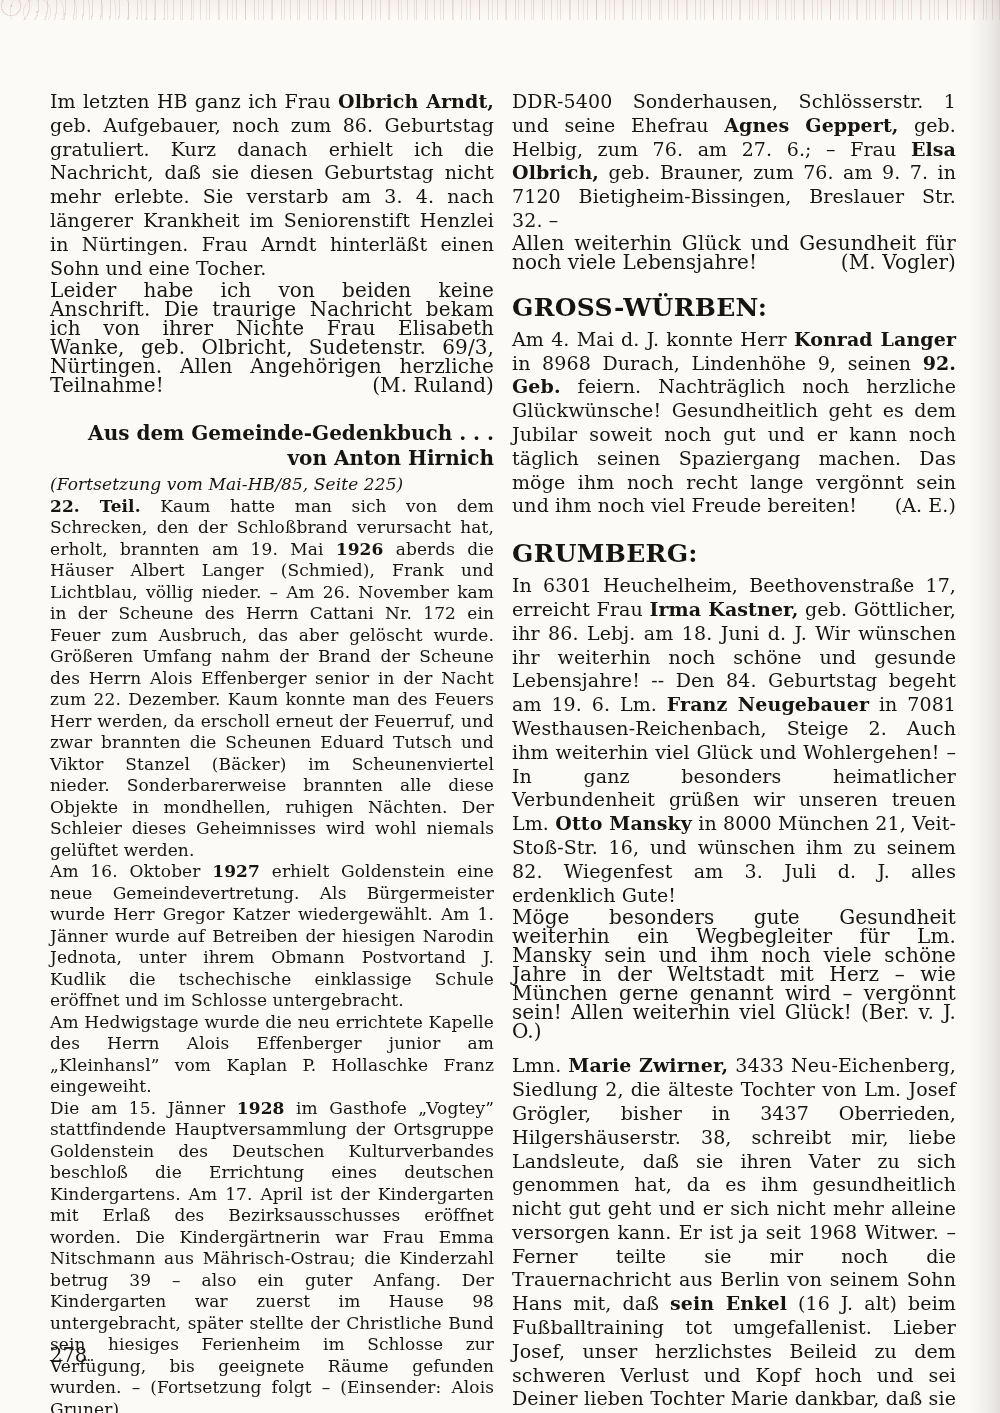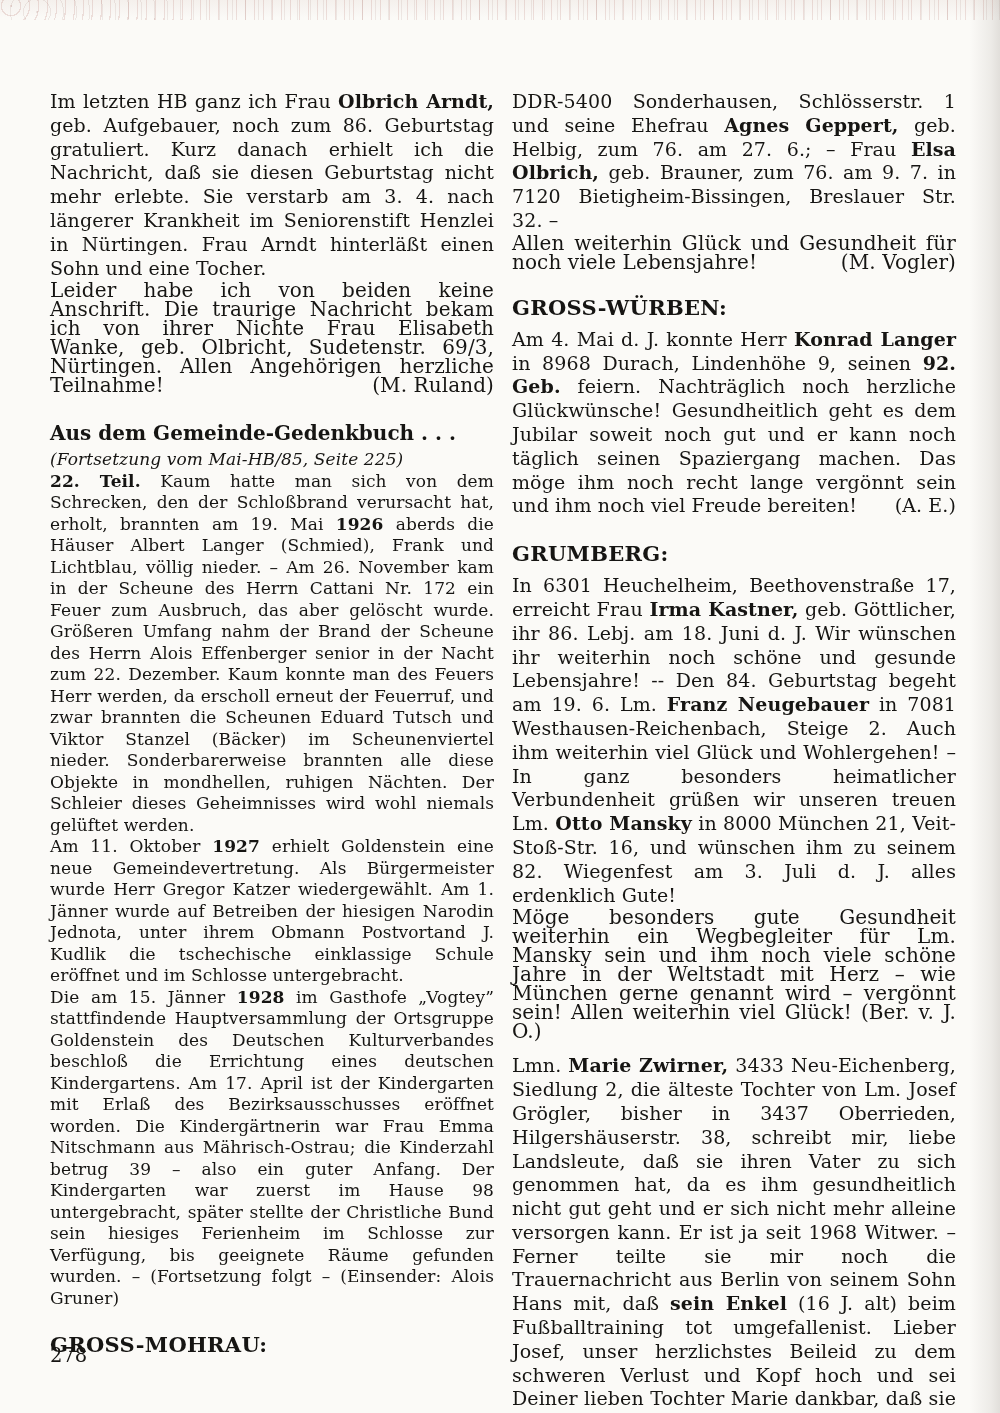--- a/index.html
+++ b/index.html
@@ -15,22 +15,22 @@
   .page{position:absolute;inset:0;}
   .col{position:absolute;top:90px;width:444px;}
   .col-left{left:50px;}
   .col-right{left:512px;}
   p{margin:0;text-align:justify;text-justify:inter-word;letter-spacing:0.1px;}
   p.nojust{text-align:left;font-style:italic;}
   .t-main{font-size:19px;line-height:23.8px;}
   .t-body{font-size:17px;line-height:21.5px;}
   .t-small{font-size:20px;line-height:19px;margin-top:1px;}
   .t-small + .t-main{margin-top:13px;}
-  .h-title{font-weight:bold;font-size:20px;line-height:25px;margin:26px 0 3px;}
-  .h-section{font-weight:bold;font-size:21px;line-height:26px;margin:23px 0 7px;letter-spacing:0.3px;}
+  .h-title{font-weight:bold;font-size:20px;line-height:25px;margin:26px 0 3px;text-align:right;}
+  .h-section{font-weight:bold;font-size:25px;line-height:26px;margin:23px 0 7px;letter-spacing:0.3px;}
   strong{font-weight:bold;}
   .attr{float:right;}
   .page-number{position:absolute;left:50px;top:1344px;font-size:19.5px;}
   .scan-top{
     position:absolute;left:0;top:0;width:100%;height:20px;
     background-image:
       repeating-radial-gradient(circle at 11px 6px, rgba(150,55,45,0.14) 0 1.2px, transparent 1.2px 9px),
       repeating-radial-gradient(circle at 37px 12px, rgba(120,70,60,0.10) 0 1px, transparent 1px 13px),
       linear-gradient(to bottom, rgba(165,120,110,0.08), rgba(165,120,110,0) 90%);
   }
@@ -43,24 +43,26 @@
 <body>
 
 <div class="page">
   <div class="scan-top"></div>
   <div class="scan-right"></div>
   <div class="col col-left">
       <p class="t-main"><span>Im letzten HB ganz ich Frau </span><strong>Olbrich Arndt,</strong><span> geb. Aufgebauer, noch zum 86. Geburtstag gratuliert. Kurz danach erhielt ich die Nachricht, daß sie diesen Geburtstag nicht mehr erlebte. Sie verstarb am 3. 4. nach längerer Krankheit im Seniorenstift Henzlei in Nürtingen. Frau Arndt hinterläßt einen Sohn und eine Tocher.</span></p>
       <p class="t-small"><span>Leider habe ich von beiden keine Anschrift. Die traurige Nachricht bekam ich von ihrer Nichte Frau Elisabeth Wanke, geb. Olbricht, Sudetenstr. 69/3, Nürtingen. Allen Angehörigen herzliche Teilnahme!</span><span class="attr">(M. Ruland)</span></p>
       <div class="h-title">
         <div>Aus dem Gemeinde-Gedenkbuch . . .</div>
+        <div>von Anton Hirnich</div>
       </div>
       <p class="t-body nojust"><span>(Fortsetzung vom Mai-HB/85, Seite 225)</span></p>
       <p class="t-body"><strong>22. Teil.</strong><span> Kaum hatte man sich von dem Schrecken, den der Schloßbrand verursacht hat, erholt, brannten am 19. Mai </span><strong>1926</strong><span> aberds die Häuser Albert Langer (Schmied), Frank und Lichtblau, völlig nieder. – Am 26. November kam in der Scheune des Herrn Cattani Nr. 172 ein Feuer zum Ausbruch, das aber gelöscht wurde. Größeren Umfang nahm der Brand der Scheune des Herrn Alois Effenberger senior in der Nacht zum 22. Dezember. Kaum konnte man des Feuers Herr werden, da erscholl erneut der Feuerruf, und zwar brannten die Scheunen Eduard Tutsch und Viktor Stanzel (Bäcker) im Scheunenviertel nieder. Sonderbarerweise brannten alle diese Objekte in mondhellen, ruhigen Nächten. Der Schleier dieses Geheimnisses wird wohl niemals gelüftet werden.</span></p>
-      <p class="t-body"><span>Am 11. Oktober </span><strong>1927</strong><span> erhielt Goldenstein eine neue Gemeindevertretung. Als Bürgermeister wurde Herr Gregor Katzer wiedergewählt. Am 1. Jänner wurde auf Betreiben der hiesigen Narodin Jednota, unter ihrem Obmann Postvortand J. Kudlik die tschechische einklassige Schule eröffnet und im Schlosse untergebracht.</span></p>
+      <p class="t-body"><span>Am 16. Oktober </span><strong>1927</strong><span> erhielt Goldenstein eine neue Gemeindevertretung. Als Bürgermeister wurde Herr Gregor Katzer wiedergewählt. Am 1. Jänner wurde auf Betreiben der hiesigen Narodin Jednota, unter ihrem Obmann Postvortand J. Kudlik die tschechische einklassige Schule eröffnet und im Schlosse untergebracht.</span></p>
+      <p class="t-body"><span>Am Hedwigstage wurde die neu errichtete Kapelle des Herrn Alois Effenberger junior am „Kleinhansl” vom Kaplan P. Hollaschke Franz eingeweiht.</span></p>
       <p class="t-body"><span>Die am 15. Jänner </span><strong>1928</strong><span> im Gasthofe „Vogtey” stattfindende Hauptversammlung der Ortsgruppe Goldenstein des Deutschen Kulturverbandes beschloß die Errichtung eines deutschen Kindergartens. Am 17. April ist der Kindergarten mit Erlaß des Bezirksausschusses eröffnet worden. Die Kindergärtnerin war Frau Emma Nitschmann aus Mährisch-Ostrau; die Kinderzahl betrug 39 – also ein guter Anfang. Der Kindergarten war zuerst im Hause 98 untergebracht, später stellte der Christliche Bund sein hiesiges Ferienheim im Schlosse zur Verfügung, bis geeignete Räume gefunden wurden. – (Fortsetzung folgt – (Einsender: Alois Gruner)</span></p>
       <div class="h-section">
         <div>GROSS-MOHRAU:</div>
       </div>
     </div>
   <div class="col col-right">
       <p class="t-main"><span>DDR-5400 Sonderhausen, Schlösserstr. 1 und seine Ehefrau </span><strong>Agnes Geppert,</strong><span> geb. Helbig, zum 76. am 27. 6.; – Frau </span><strong>Elsa Olbrich,</strong><span> geb. Brauner, zum 76. am 9. 7. in 7120 Bietigheim-Bissingen, Breslauer Str. 32. –</span></p>
       <p class="t-small"><span>Allen weiterhin Glück und Gesundheit für noch viele Lebensjahre!</span><span class="attr">(M. Vogler)</span></p>
       <div class="h-section">
         <div>GROSS-WÜRBEN:</div>

